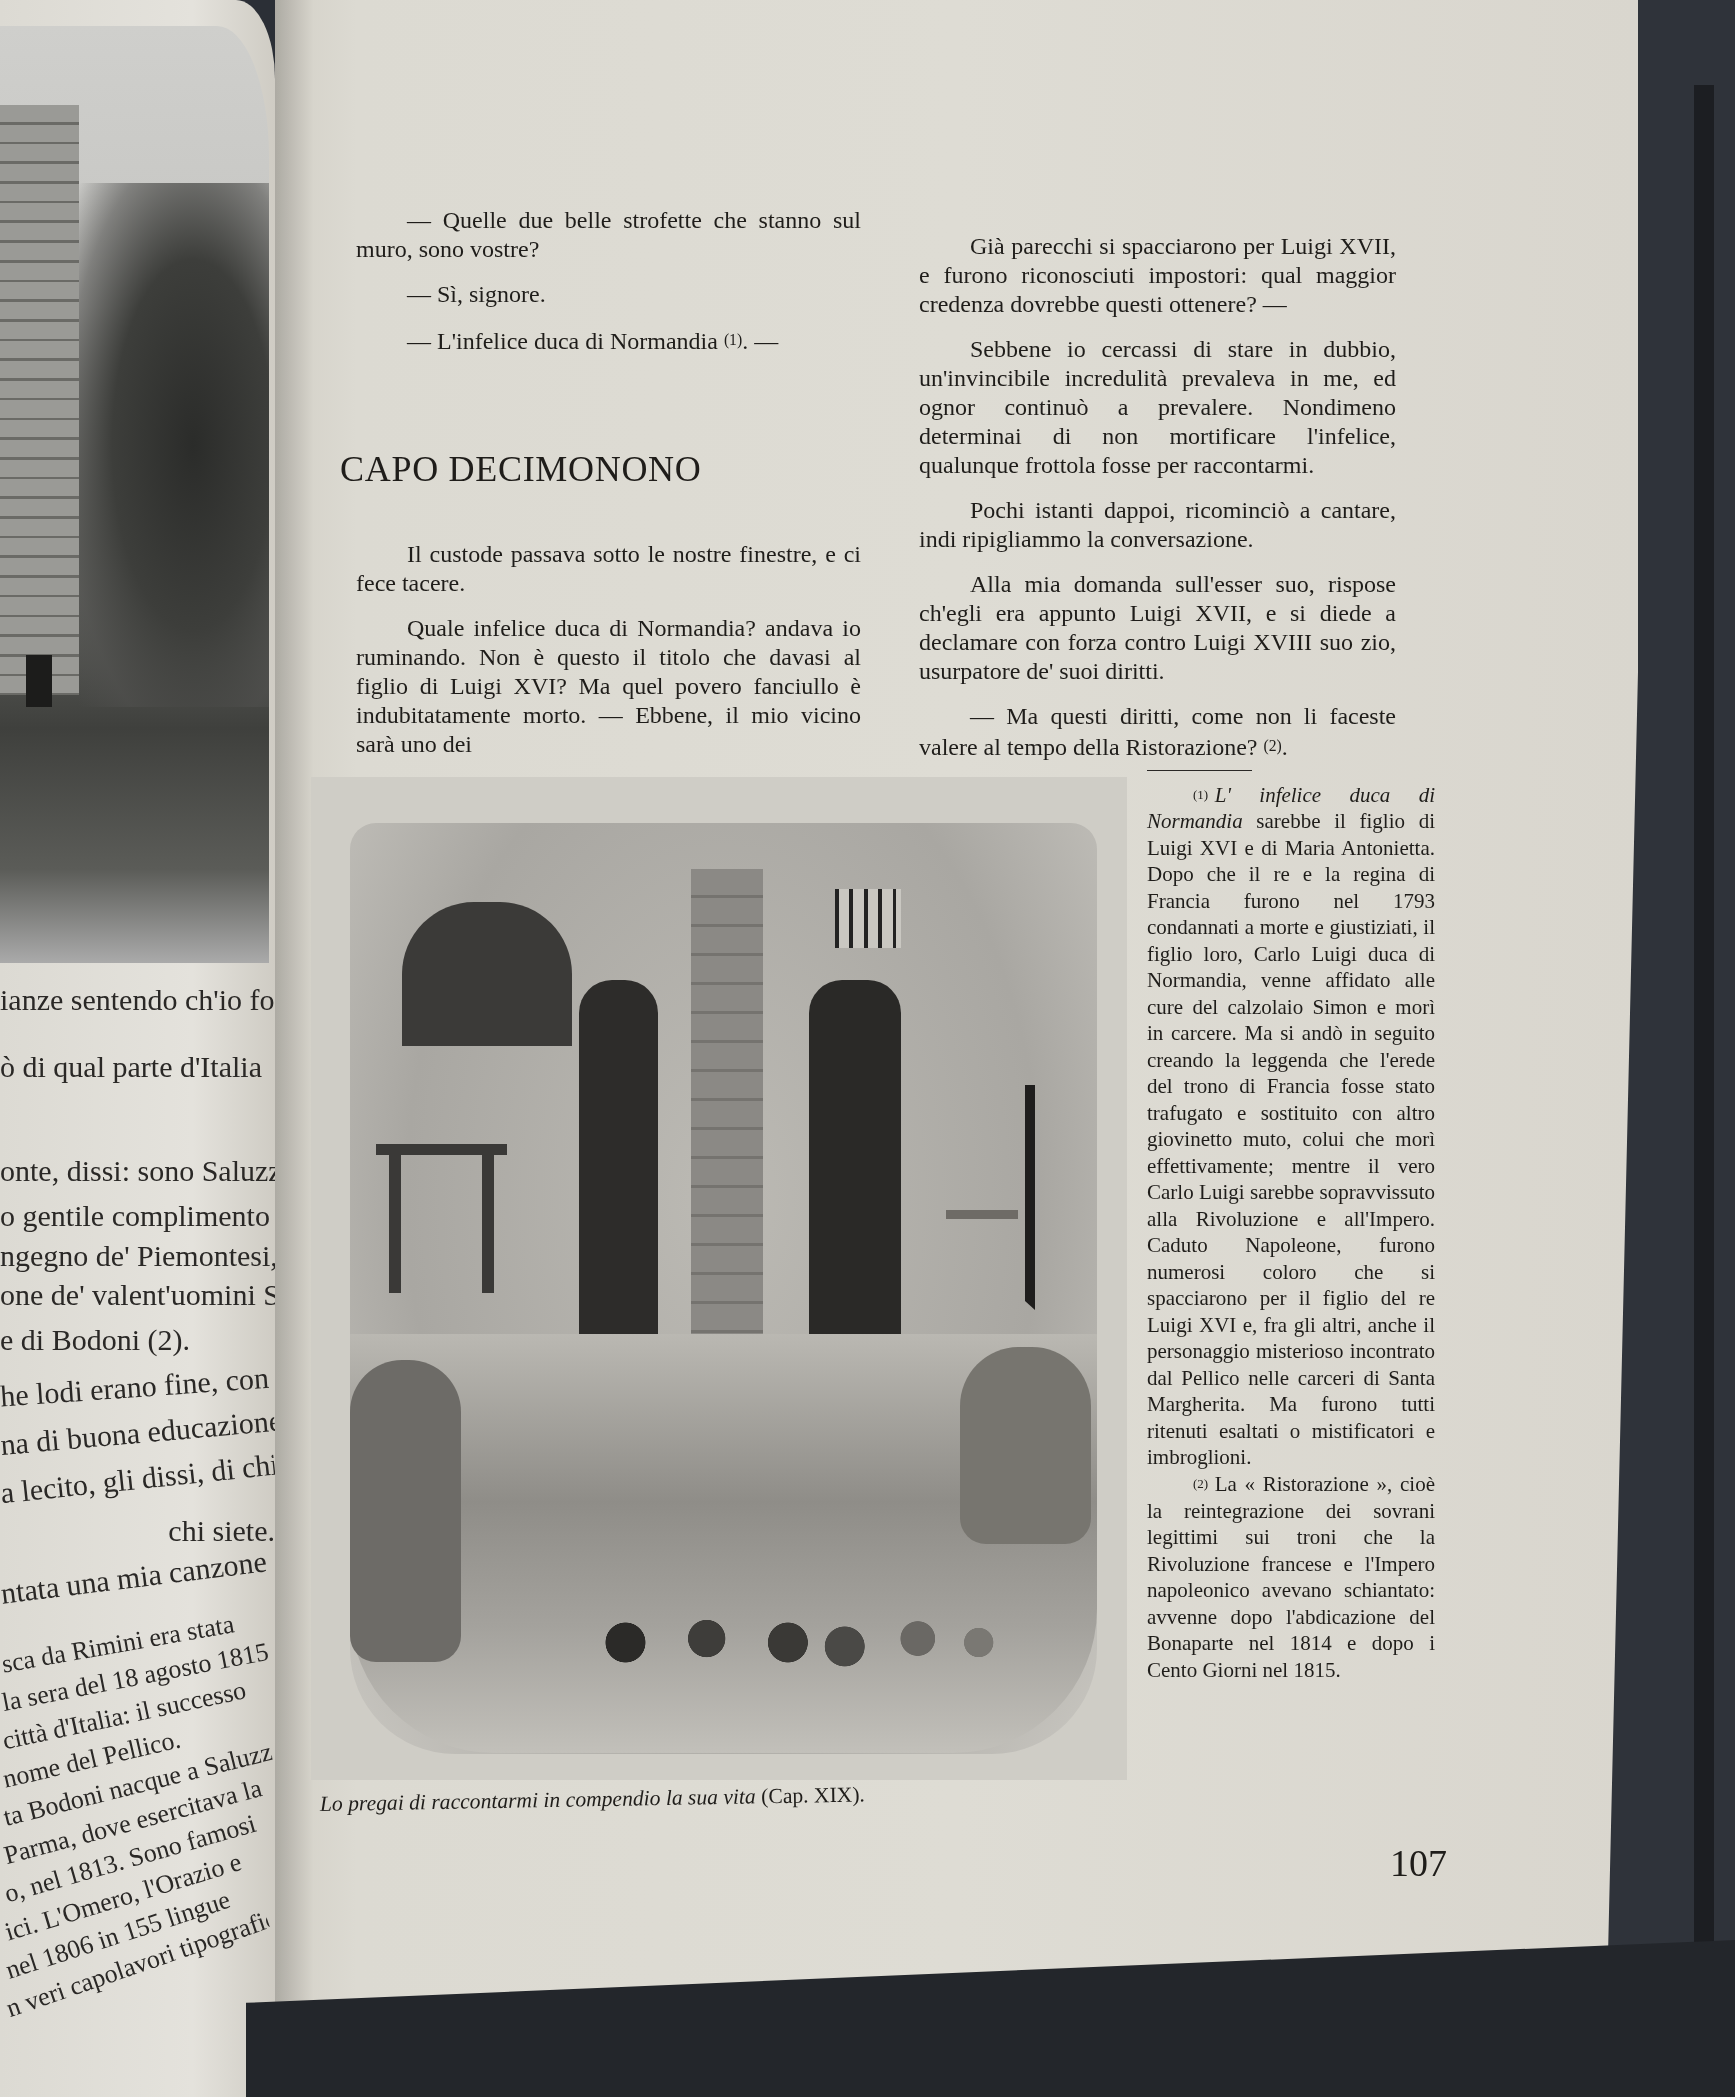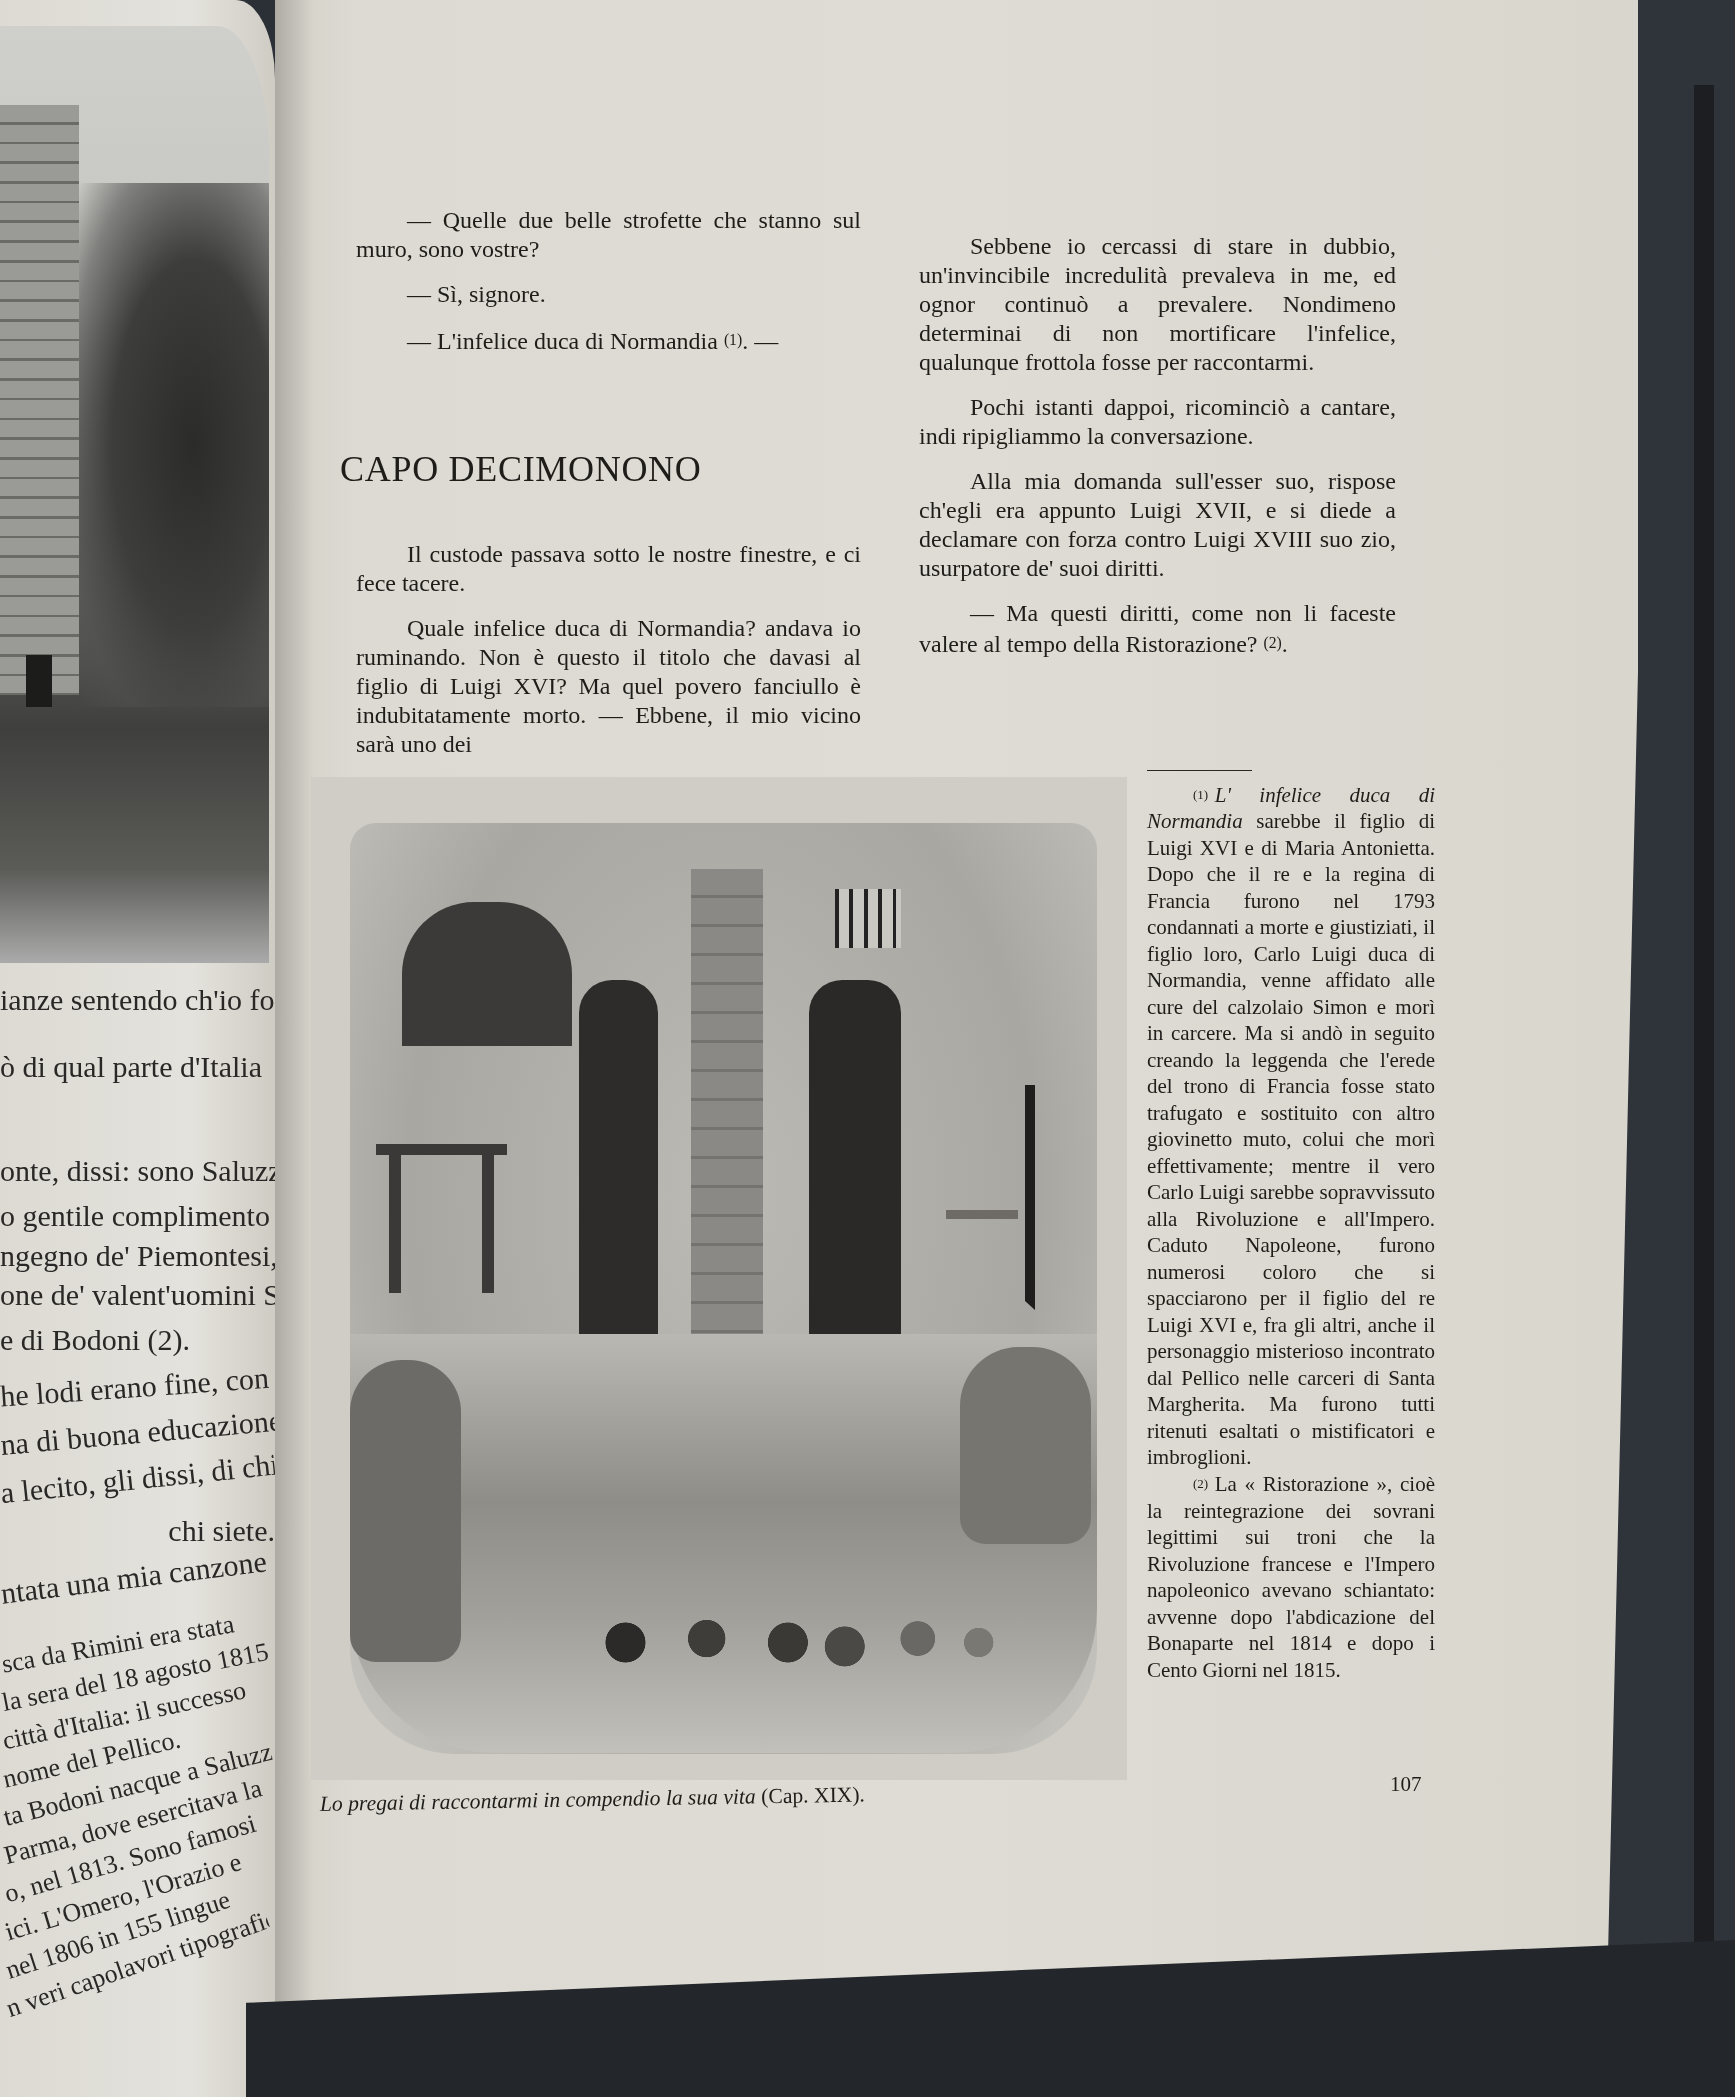--- a/index.html
+++ b/index.html
@@ -108,21 +108,21 @@
     transform: rotate(-1deg); transform-origin: left;
   }
   .caption .upright { font-style: normal; }
 
   
   .footnotes { position: absolute; left: 1147px; top: 770px; width: 288px; font-size: 21px; line-height: 26.5px; text-align: justify; }
   .footnotes p { margin: 0; }
   .fn-rule { width: 105px; border-top: 1.3px solid #2a2826; margin-bottom: 10.5px; }
   .fn-mark { font-size: 13px; vertical-align: 3.3px; margin-right: 6.6px; }
   .fn-first { text-indent: 46px; }
-  .page-number { position: absolute; left: 1390px; top: 1772px; font-size: 21px; }
+  .page-number { position: absolute; left: 1390px; top: 1841px; font-size: 38px; }
 </style>
 </head>
 <body>
 
 <div class="top-dark"></div>
 
 <div class="page-left">
   <div class="left-illustration">
     <div class="building"></div>
     <div class="door"></div>
@@ -163,20 +163,21 @@
 </div>
 
 <div class="chapter-title">CAPO DECIMONONO</div>
 
 <div class="col col-left-body">
   <p class="indent">Il custode passava sotto le nostre finestre, e ci fece tacere.</p>
   <p class="indent">Quale infelice duca di Normandia? andava io ruminando. Non è questo il titolo che davasi al figlio di Luigi XVI? Ma quel povero fanciullo è indubitatamente morto. — Ebbene, il mio vicino sarà uno dei</p>
 </div>
 
 <div class="col col-right">
+  <p class="indent">Già parecchi si spacciarono per Luigi XVII, e furono riconosciuti impostori: qual maggior credenza dovrebbe questi ottenere? —</p>
   <p class="indent">Sebbene io cercassi di stare in dubbio, un'invincibile incredulità prevaleva in me, ed ognor continuò a prevalere. Nondimeno determinai di non mortificare l'infelice, qualunque frottola fosse per raccontarmi.</p>
   <p class="indent">Pochi istanti dappoi, ricominciò a cantare, indi ripigliammo la conversazione.</p>
   <p class="indent">Alla mia domanda sull'esser suo, rispose ch'egli era appunto Luigi XVII, e si diede a declamare con forza contro Luigi XVIII suo zio, usurpatore de' suoi diritti.</p>
   <p class="indent"><span>— Ma questi diritti, come non li faceste valere al tempo della Ristorazione?</span> <span class="ref">(2)</span><span>.</span></p>
 </div>
 
 <div class="illustration">
   <div class="ill-inner">
     <div class="ill-arch"></div>
     <div class="ill-table"></div>

